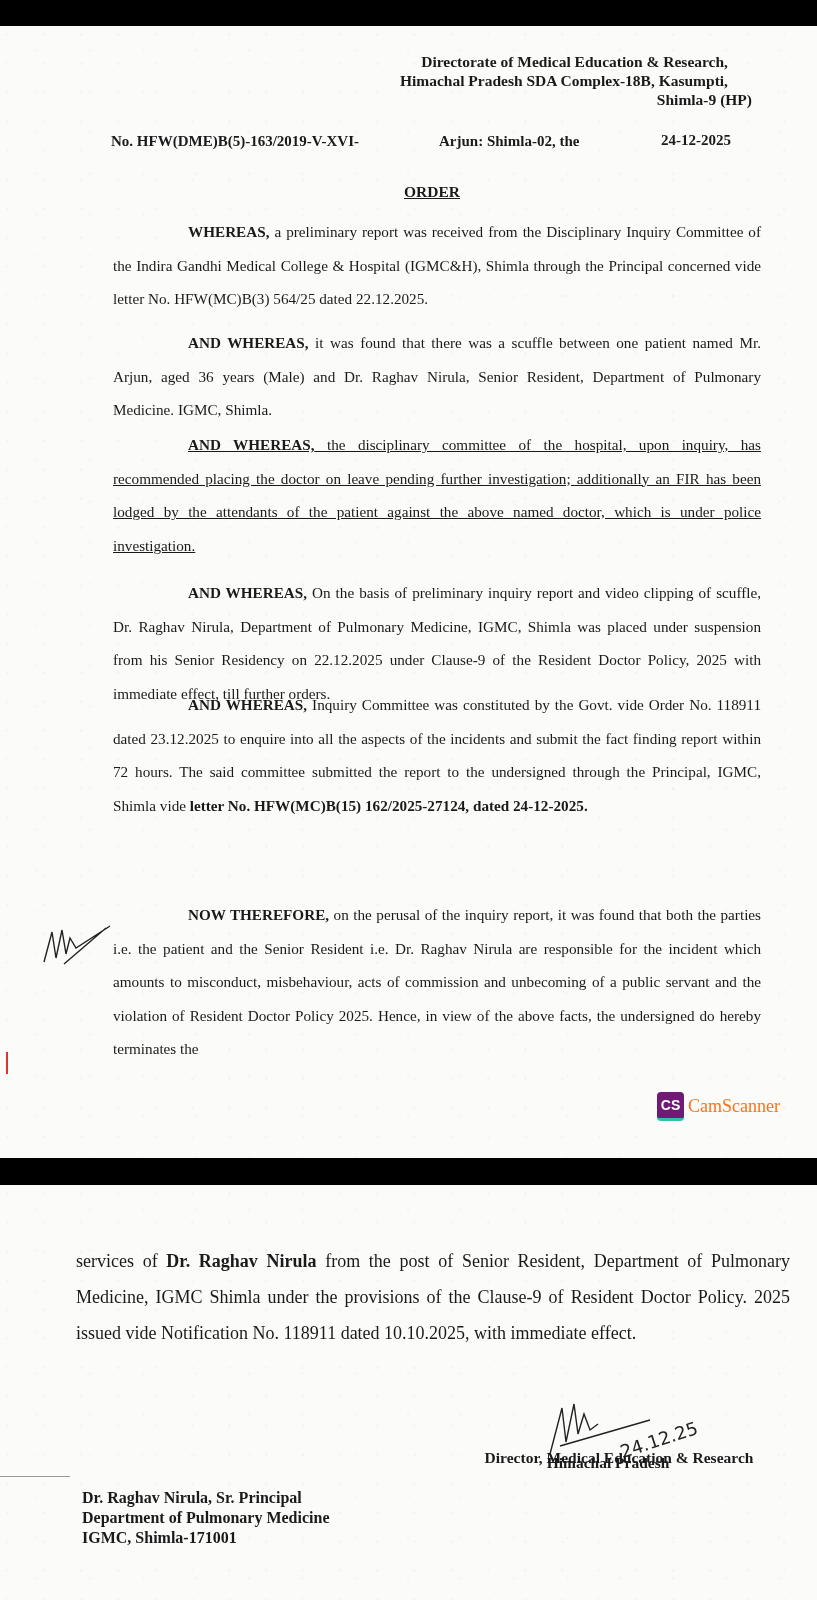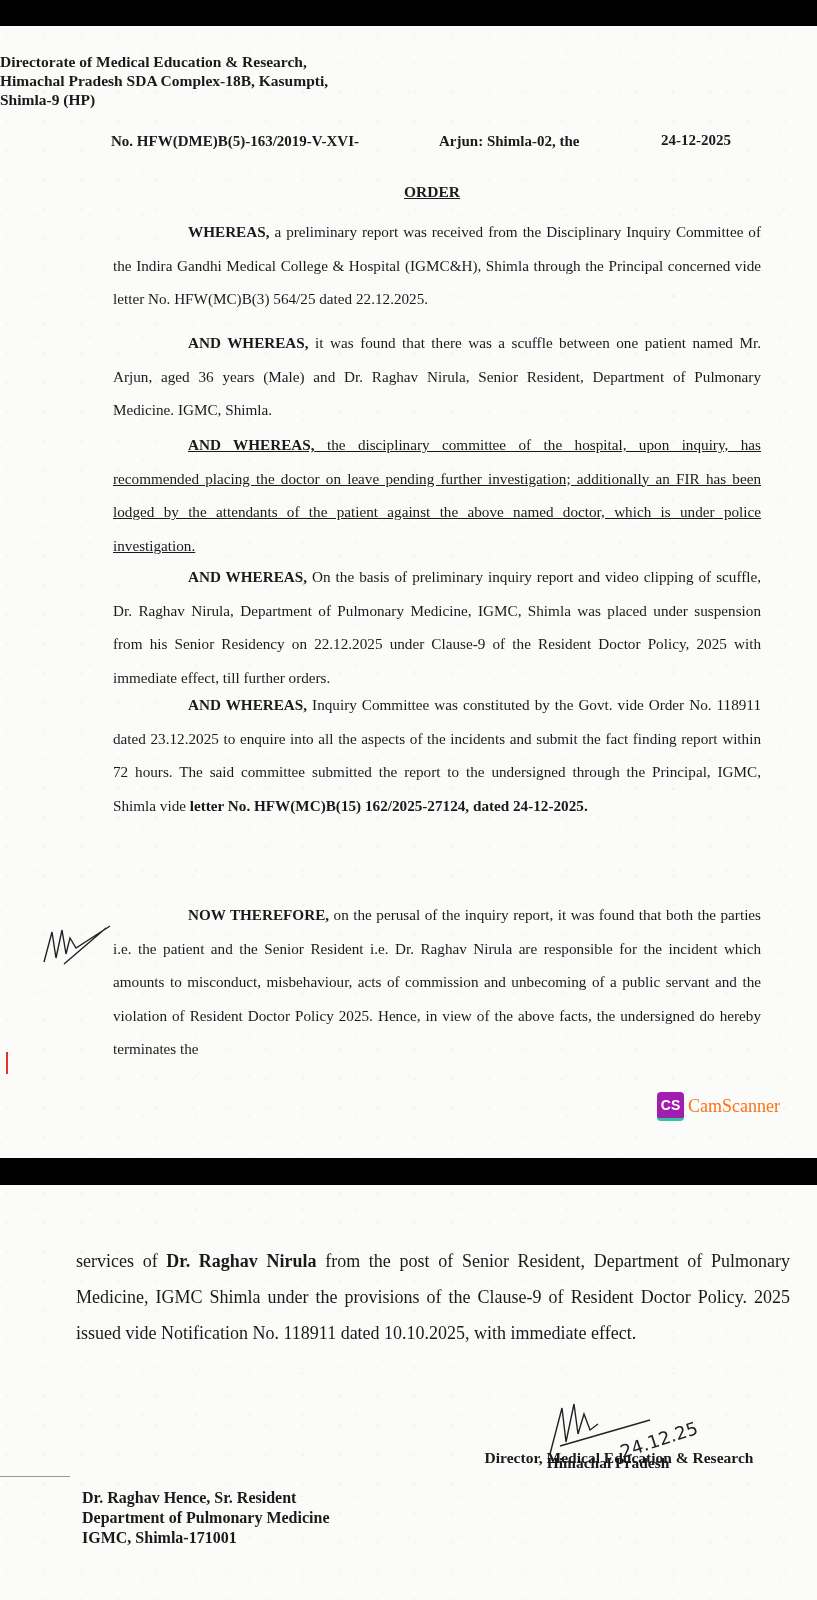--- a/index.html
+++ b/index.html
@@ -17,21 +17,21 @@
     background-image:
       radial-gradient(circle at 20% 30%, rgba(0,0,0,0.025) 0 1px, transparent 2px),
       radial-gradient(circle at 70% 60%, rgba(0,0,0,0.02) 0 1px, transparent 2px);
     background-size: 37px 29px, 53px 41px;
   }
   .page1 { top: 26px; height: 1132px; }
   .page2 { top: 1185px; height: 415px; }
 
   .abs { position: absolute; white-space: nowrap; }
   .hdr {
-    font-weight: bold; font-size: 15.5px; text-align: left;
+    font-weight: bold; font-size: 15.5px; text-align: right;
     left: 0; width: 728px; line-height: 19px;
   }
   .meta { font-weight: bold; font-size: 15px; }
   .order-title {
     font-weight: bold; font-size: 15.5px; text-decoration: underline;
     left: 404px;
   }
   .para {
     position: absolute; left: 113px; width: 648px;
     font-size: 15.2px; line-height: 33.5px;
@@ -45,59 +45,59 @@
     text-align: justify; text-align-last: left;
   }
   .sig-block { font-weight: bold; font-size: 15.5px; text-align: center; }
   .addr { font-weight: bold; font-size: 16px; line-height: 19px; left: 82px; }
 
   .cs-logo {
     position: absolute; left: 657px; top: 1092px;
     display: flex; align-items: center; gap: 4px;
   }
   .cs-badge {
-    width: 27px; height: 29px; background: #a21caf; border-radius: 4px;
+    width: 27px; height: 29px; background: #701a75; border-radius: 4px;
     color: #fff; font-family: "Liberation Sans", sans-serif; font-weight: bold;
     font-size: 14px; display: flex; align-items: center; justify-content: center;
     border-bottom: 3px solid #2ec4a0; box-sizing: border-box;
   }
   .cs-text { font-size: 18px; color: #f97316; }
   .red-mark { position: absolute; left: 6px; top: 1052px; width: 2px; height: 22px; background: #d33; }
   .dash-mark { position: absolute; left: 0px; top: 1476px; width: 70px; height: 1px; background: #999; }
 </style>
 </head>
 <body>
 
 <div class="band-top"></div>
 
 <div class="page page1"></div>
 
 <div class="abs hdr" style="top:52px;">Directorate of Medical Education &amp; Research,</div>
 <div class="abs hdr" style="top:71px;">Himachal Pradesh SDA Complex-18B, Kasumpti,</div>
-<div class="abs hdr" style="top:90px;">Shimla-9 (HP)</div>
+<div class="abs hdr" style="top:90px;padding-left:24px;">Shimla-9 (HP)</div>
 
 <div class="abs meta" style="left:111px; top:133px;">No. HFW(DME)B(5)-163/2019-V-XVI-</div>
 <div class="abs meta" style="left:439px; top:133px;">Arjun: Shimla-02, the</div>
 <div class="abs meta" style="left:661px; top:132px;">24-12-2025</div>
 
 <div class="abs order-title" style="top:183px;">ORDER</div>
 
 <div class="para" style="top:215px;">
   <span class="ind"></span><b>WHEREAS,</b><span> a preliminary report was received from the Disciplinary Inquiry Committee of the Indira Gandhi Medical College &amp; Hospital (IGMC&amp;H), Shimla through the Principal concerned vide letter No. HFW(MC)B(3) 564/25 dated 22.12.2025.</span>
 </div>
 
 <div class="para" style="top:326px;">
   <span class="ind"></span><b>AND WHEREAS,</b><span> it was found that there was a scuffle between one patient named Mr. Arjun, aged 36 years (Male) and Dr. Raghav Nirula, Senior Resident, Department of Pulmonary Medicine. IGMC, Shimla.</span>
 </div>
 
 <div class="para" style="top:428px;text-decoration:underline;">
   <span class="ind"></span><b>AND WHEREAS,</b><span> the disciplinary committee of the hospital, upon inquiry, has recommended placing the doctor on leave pending further investigation; additionally an FIR has been lodged by the attendants of the patient against the above named doctor, which is under police investigation.</span>
 </div>
 
-<div class="para" style="top:560px;">
+<div class="para" style="top:576px;">
   <span class="ind"></span><b>AND WHEREAS,</b><span> On the basis of preliminary inquiry report and video clipping of scuffle, Dr. Raghav Nirula, Department of Pulmonary Medicine, IGMC, Shimla was placed under suspension from his Senior Residency on 22.12.2025 under Clause-9 of the Resident Doctor Policy, 2025 with immediate effect, till further orders.</span>
 </div>
 
 <div class="para" style="top:688px;">
   <span class="ind"></span><b>AND WHEREAS,</b><span> Inquiry Committee was constituted by the Govt. vide Order No. 118911 dated 23.12.2025 to enquire into all the aspects of the incidents and submit the fact finding report within 72 hours. The said committee submitted the report to the undersigned through the Principal, IGMC, Shimla vide </span><b>letter No. HFW(MC)B(15) 162/2025-27124, dated 24-12-2025.</b>
 </div>
 
 <div class="para" style="top:882px;margin-top:16px;">
   <span class="ind"></span><b>NOW THEREFORE,</b><span> on the perusal of the inquiry report, it was found that both the parties i.e. the patient and the Senior Resident i.e. Dr. Raghav Nirula are responsible for the incident which amounts to misconduct, misbehaviour, acts of commission and unbecoming of a public servant and the violation of Resident Doctor Policy 2025. Hence, in view of the above facts, the undersigned do hereby terminates the</span>
 </div>
@@ -122,15 +122,15 @@
 <svg class="abs" style="left:540px; top:1390px;" width="180" height="70">
   <path d="M10 64 L22 18 L26 52 L34 14 L38 44 L44 24 L50 40 L58 34 M20 56 L110 30" fill="none" stroke="#222" stroke-width="1.4"></path>
   <text x="78" y="62" font-family="DejaVu Sans, sans-serif" font-size="18" fill="#222" transform="rotate(-18 100 50)">24.12.25</text>
 </svg>
 
 <div class="abs sig-block" style="left:434px; top:1433px; width:370px;margin-top:16px;">Director, Medical Education &amp; Research</div>
 <div class="abs sig-block" style="left:434px; top:1454px; width:348px;">Himachal Pradesh</div>
 
 <div class="dash-mark"></div>
 
-<div class="abs addr" style="top:1488px;">Dr. Raghav Hence, Sr. Resident</div>
+<div class="abs addr" style="top:1488px;">Dr. Raghav Nirula, Sr. Principal</div>
 <div class="abs addr" style="top:1508px;">Department of Pulmonary Medicine</div>
 <div class="abs addr" style="top:1528px;">IGMC, Shimla-171001</div>
 
 </body></html>

